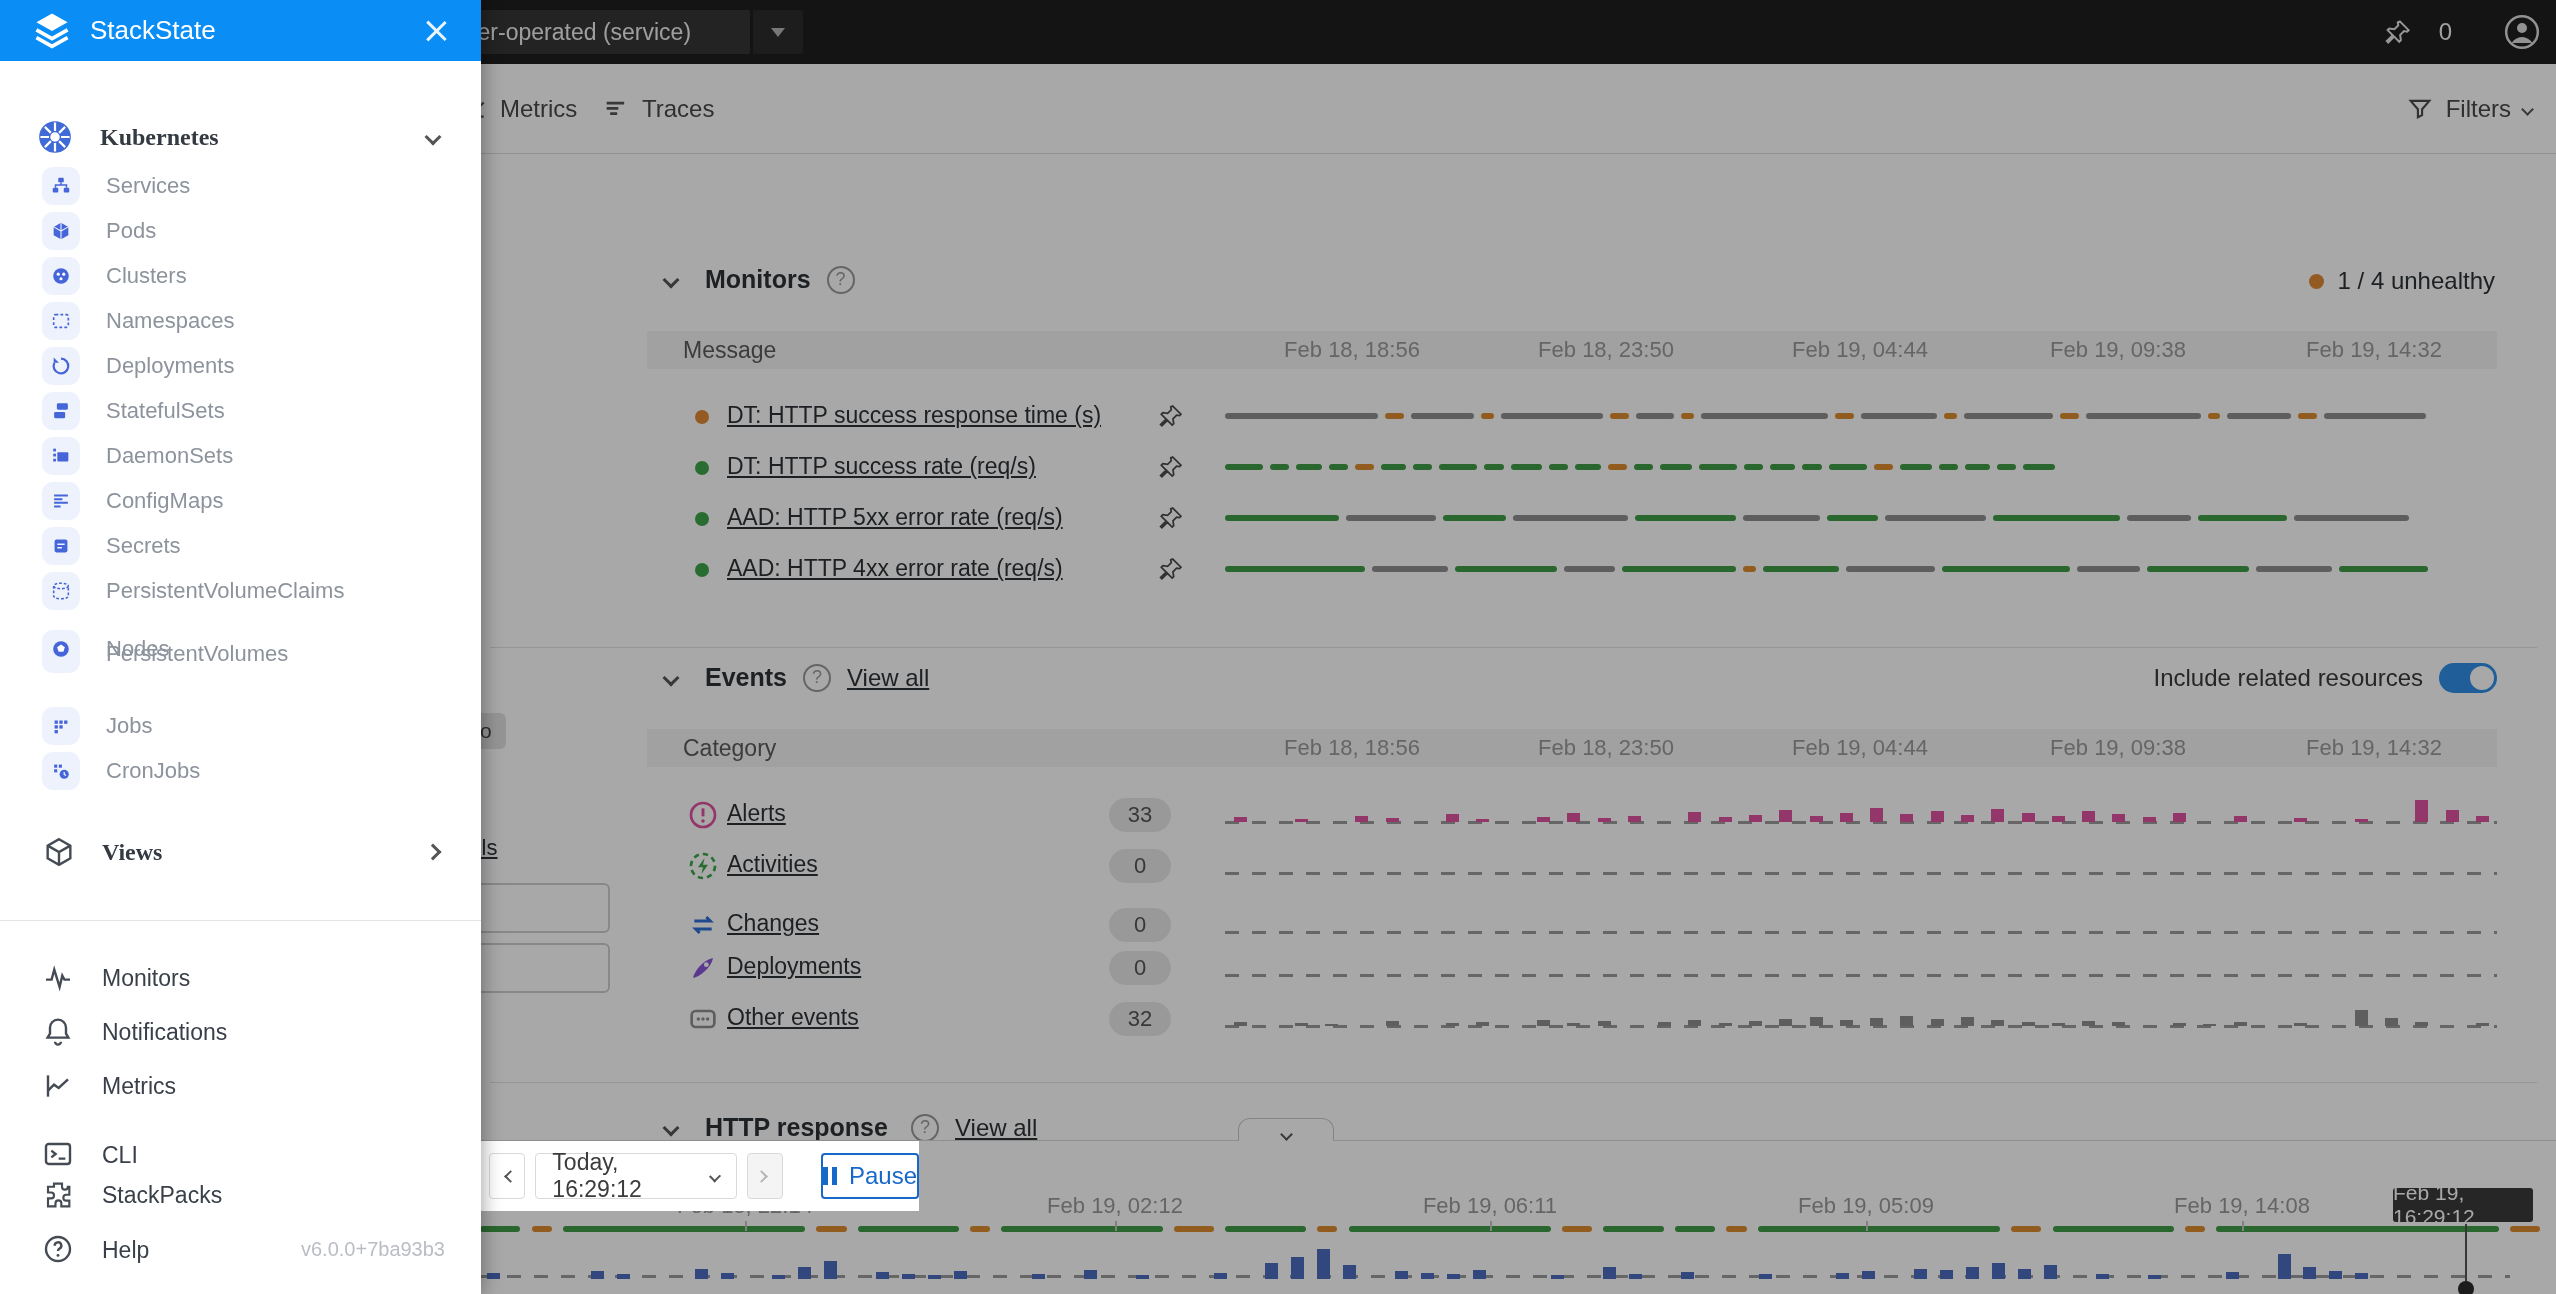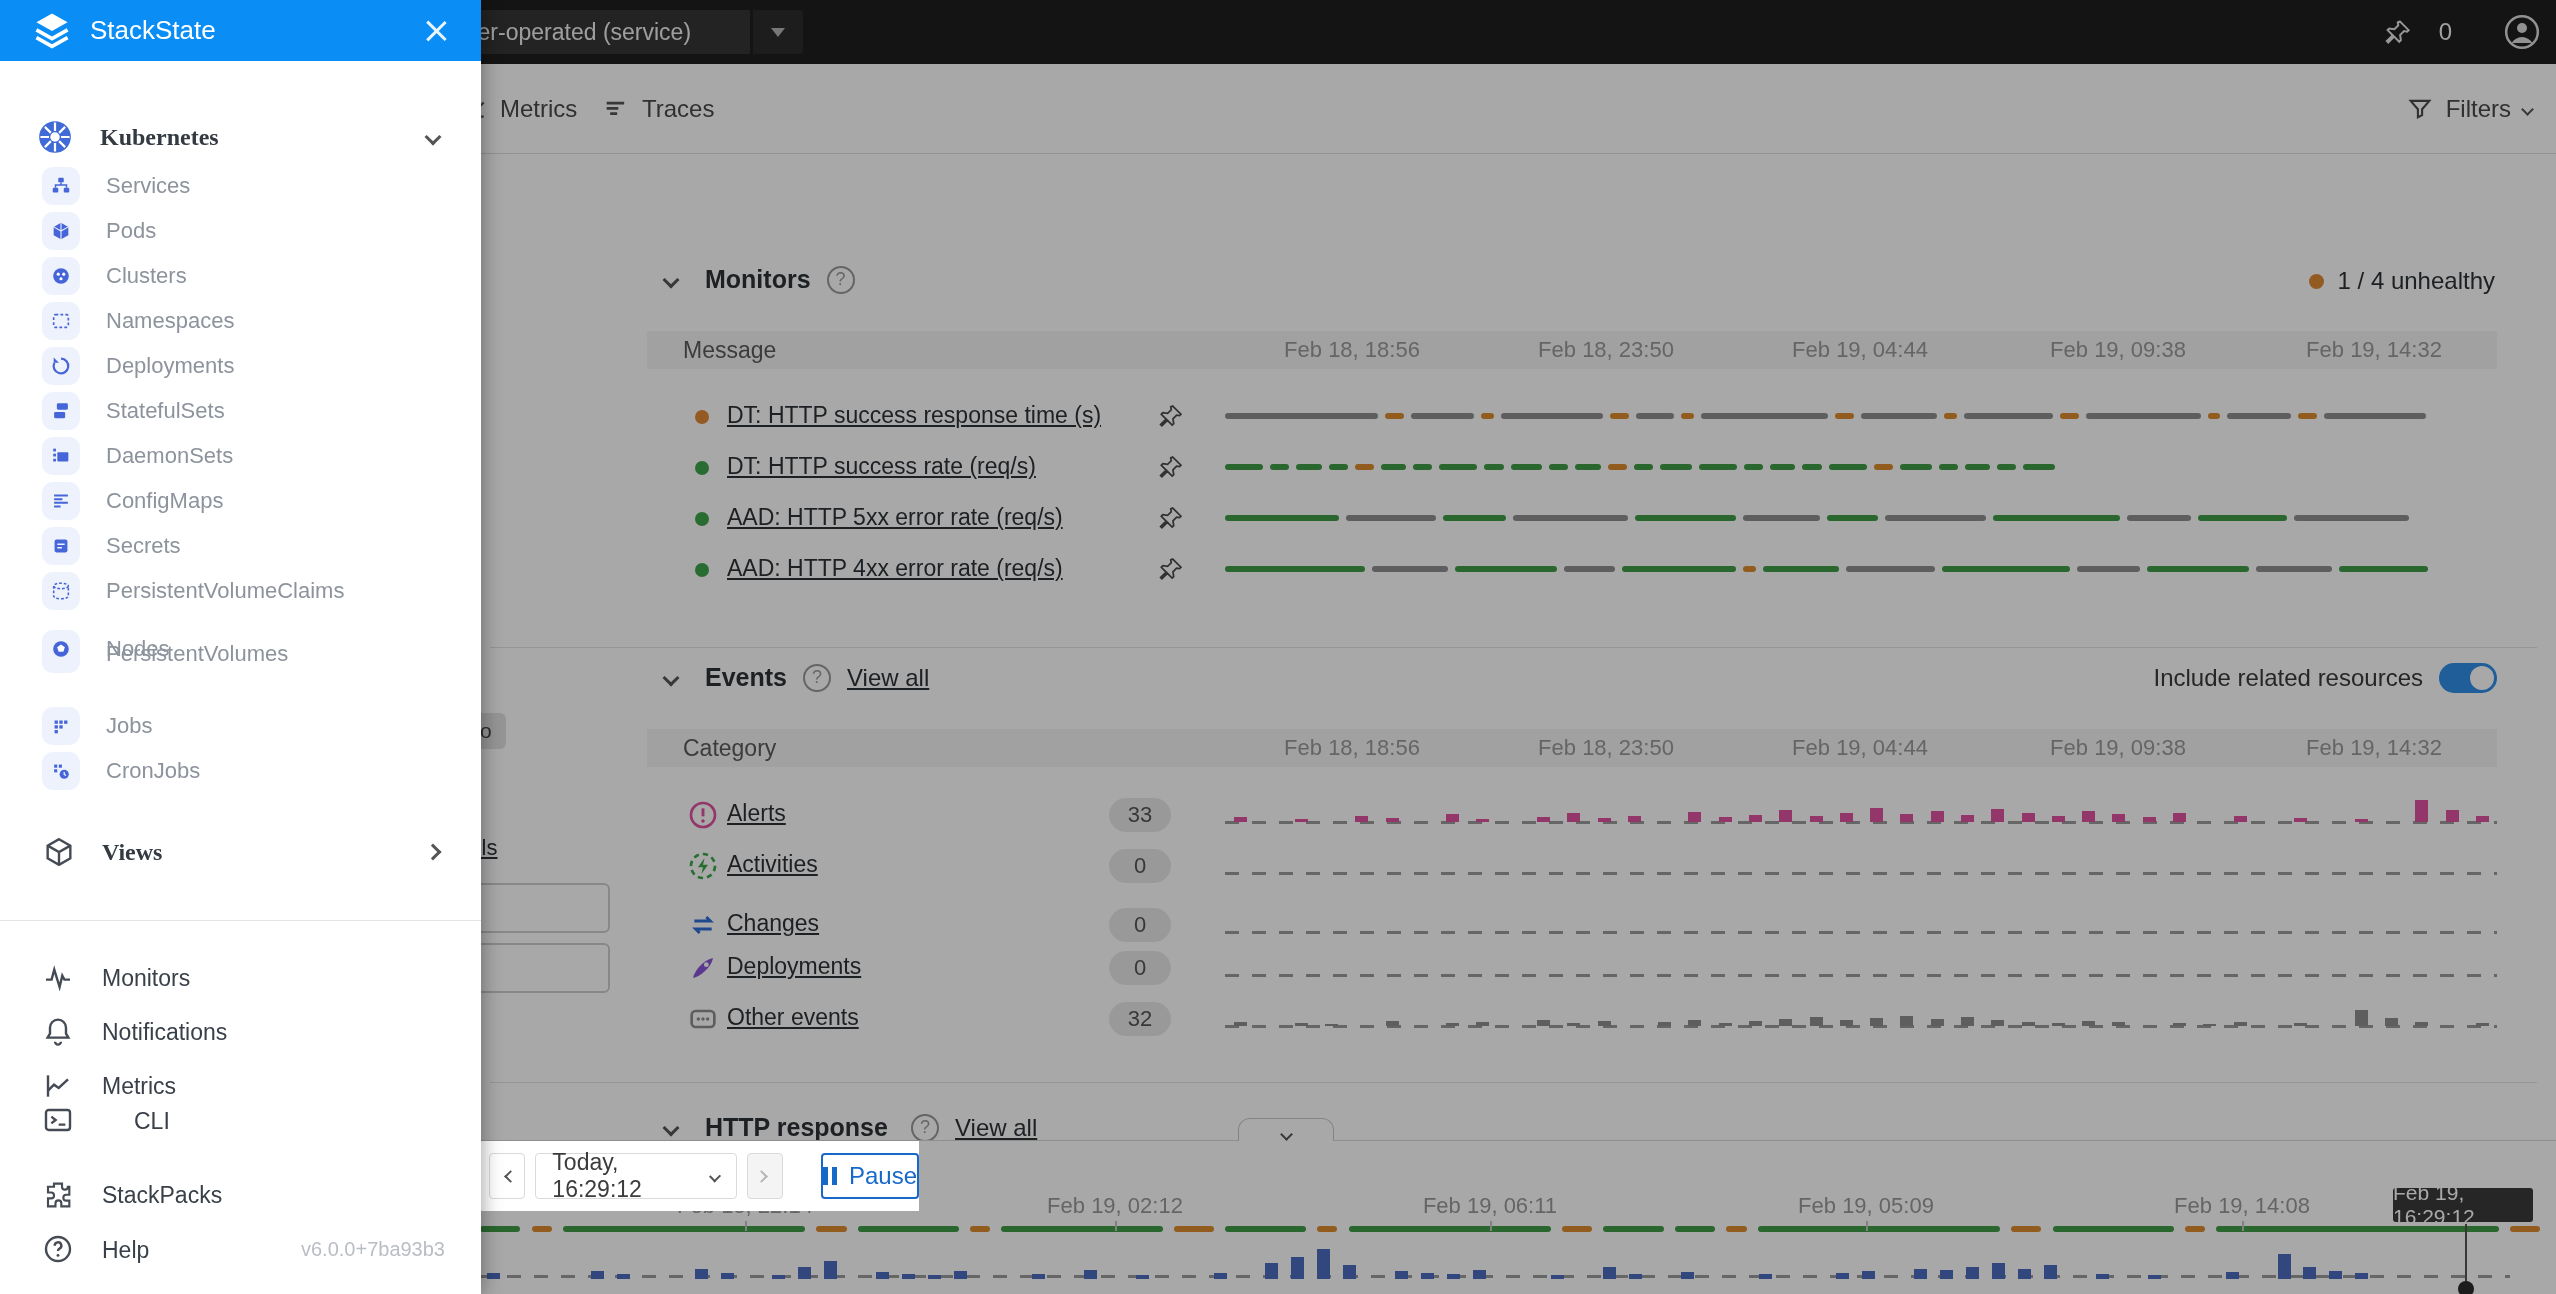--- a/index.html
+++ b/index.html
@@ -843,21 +843,21 @@
   <div class="sb-row" style="height: 54px; top: 1059.8px;">
     <span class="darkic">
             <svg width="32" height="32" viewBox="0 0 24 24">
               <path d="M4.5 4v16" stroke="#454b54" stroke-width="1.8"></path>
               <path d="M4.5 15.5l4.5-4.5 3.5 2.5 7-6.5" fill="none" stroke="#454b54" stroke-width="1.8"></path>
             </svg>
           </span>
     <span class="sb-bot-label">Metrics</span>
   </div>
 
-  <div class="sb-row" style="height: 54px; top: 1094px; gap: 32px;">
+  <div class="sb-row" style="height: 54px; top: 1128px;">
     <span class="darkic">
             <svg width="32" height="32" viewBox="0 0 24 24">
               <rect x="3" y="4.5" width="18" height="15" rx="2" fill="none" stroke="#454b54" stroke-width="1.8"></rect>
               <path d="M7 9.5l3.2 2.5L7 14.5M12.5 15.5h5" fill="none" stroke="#454b54" stroke-width="1.8"></path>
             </svg>
           </span>
     <span class="sb-bot-label">CLI</span>
   </div>
 
   <div class="sb-row" style="height: 54px; top: 1168.6px;">

